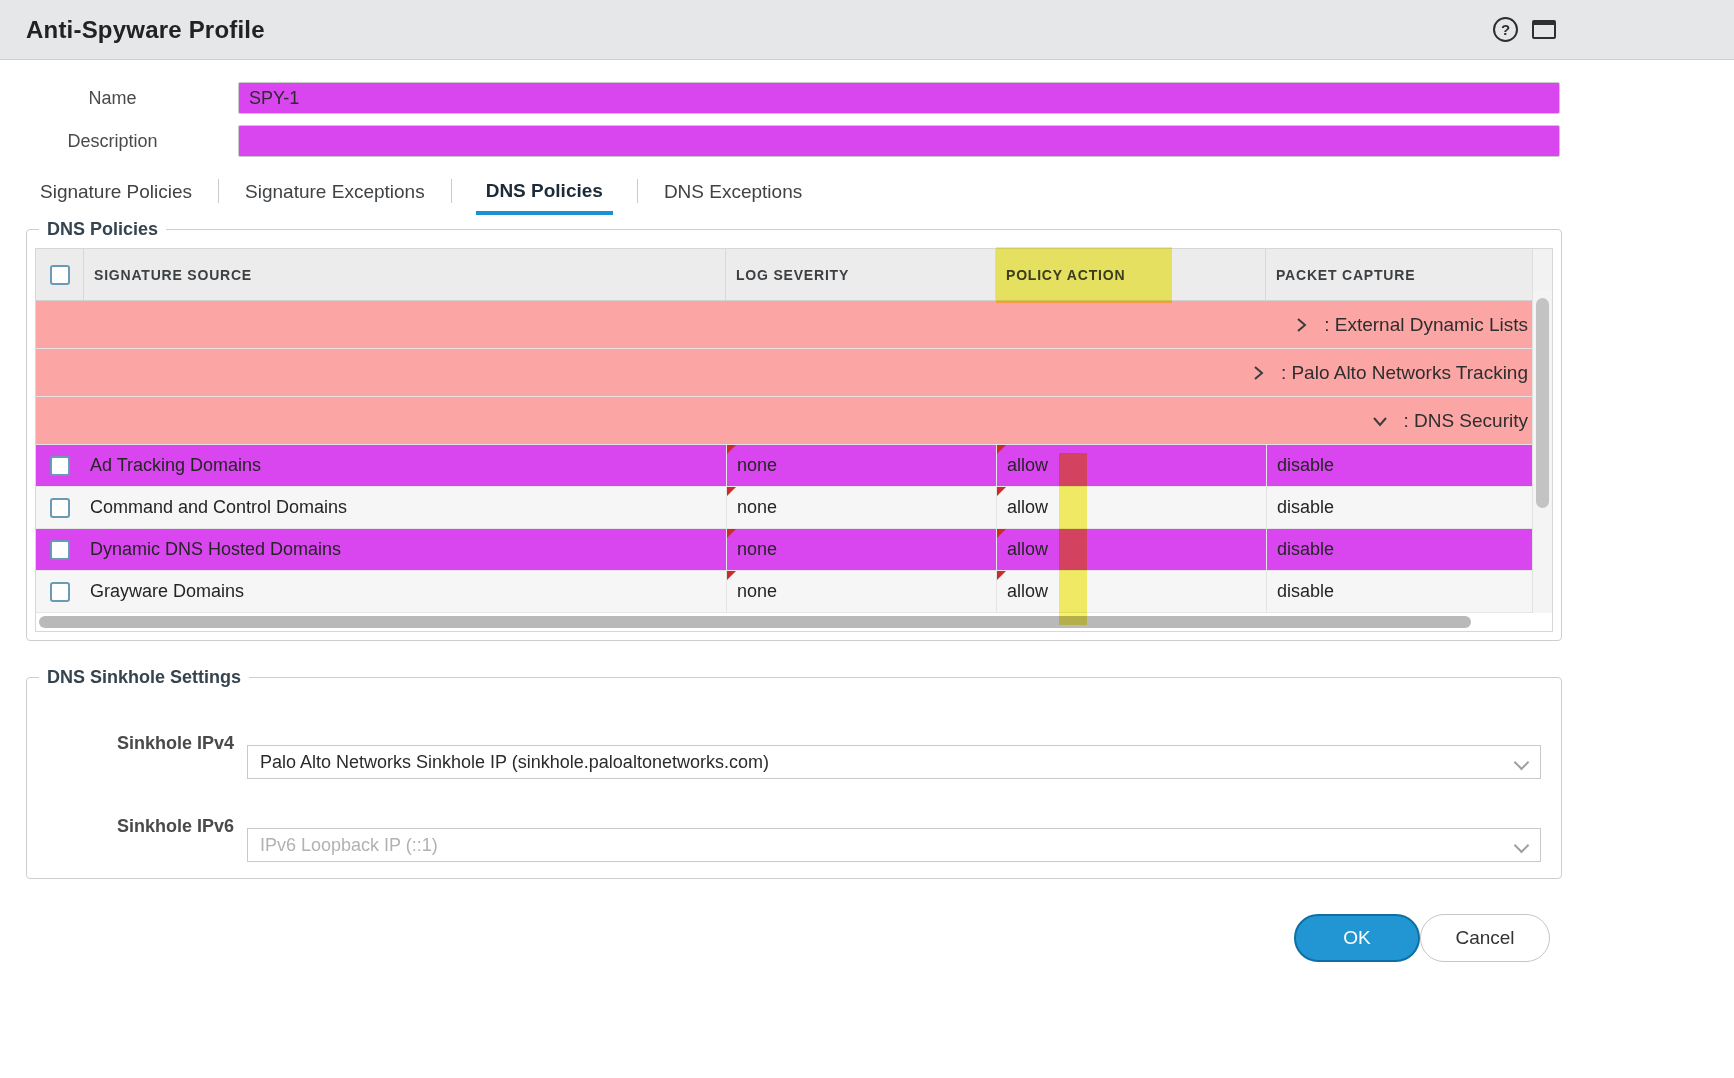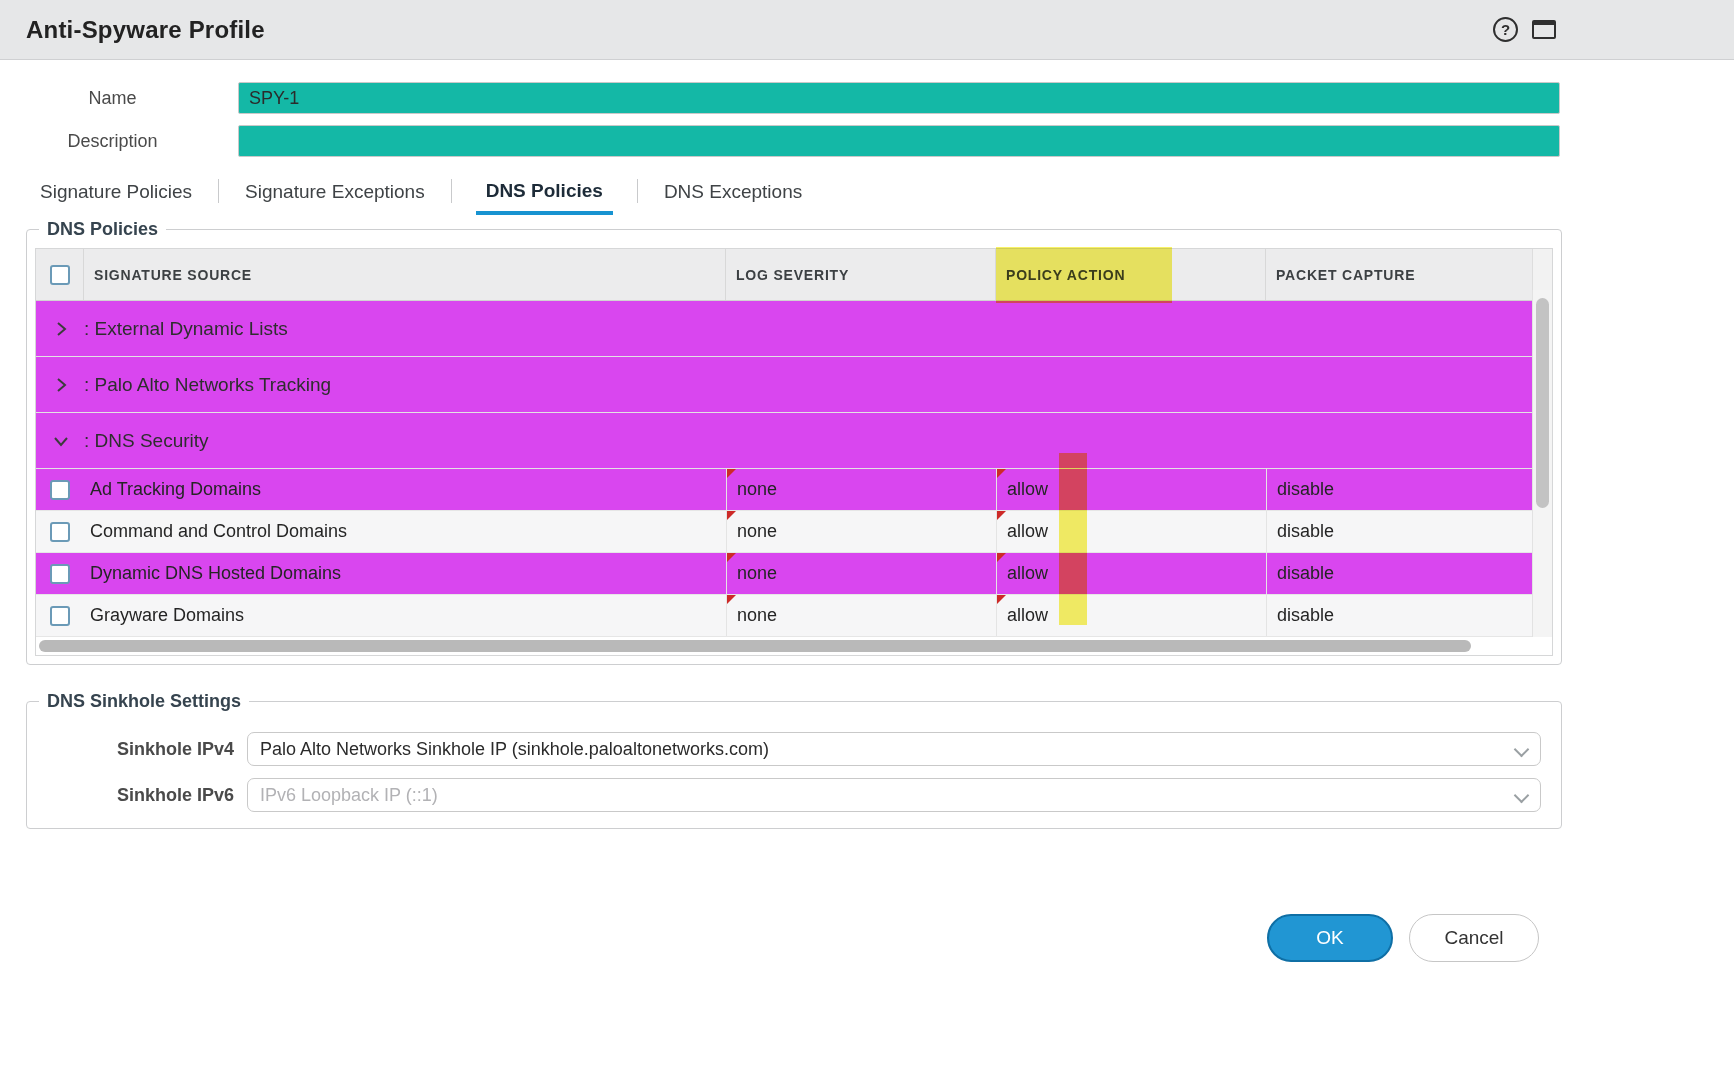--- a/index.html
+++ b/index.html
@@ -14,21 +14,21 @@
   .header-icons { position:absolute; right:178px; top:0; height:100%; display:flex; align-items:center; gap:14px; }
   .help-icon { width:25px; height:25px; border:2px solid #2f2f2f; border-radius:50%;
     display:flex; align-items:center; justify-content:center; font-size:15px; font-weight:700; color:#2f2f2f; cursor:pointer; }
   .window-icon { width:24px; height:19px; border:2px solid #2f2f2f; border-top-width:5px; border-radius:2px; cursor:pointer; }
 
   
   .form-area { padding-top:22px; }
   .form-row { display:flex; align-items:center; margin-bottom:11px; }
   .form-label { width:238px; text-align:center; padding-right:13px; font-size:18px; color:#4a4a4a; }
   .form-input { flex:1; margin-right:174px; height:32px; border:1px solid #c9c9c9; border-radius:2px;
-    font-size:18px; padding:8px 10px; color:#2b2b2b; font-family:"Liberation Sans", sans-serif; outline:none; background:#14b8a6; }
+    font-size:18px; padding:8px 10px; color:#2b2b2b; font-family:"Liberation Sans", sans-serif; outline:none; background:#d946ef; }
 
   
   .tabs { display:flex; align-items:flex-end; margin:22px 0 0 38px; }
   .tab { font-size:19px; color:#3f4346; padding:0 2px 12px 2px; cursor:pointer; }
   .tab.active { color:#1d2b38; font-weight:700; border-bottom:4px solid #1793d1; padding:0 10px 9px 10px; }
   .tab-sep { width:1px; height:24px; background:#c9cacc; margin:0 24px 12px 24px; }
 
   
   fieldset { margin:4px 172px 0 26px; border:1px solid #cdced0; border-radius:4px; padding:8px 8px 8px 8px; }
   legend { font-size:18px; font-weight:700; color:#36444f; padding:0 8px; margin-left:4px; }
@@ -40,22 +40,22 @@
   .th { display:flex; align-items:center; padding-left:10px; border-right:1px solid #d8d8d8; }
   .th-check { width:48px; justify-content:center; padding-left:0; }
   .col-source { width:642px; }
   .col-log { width:270px; }
   .col-policy { width:270px; }
   .col-capture { flex:1; border-right:none; }
   .th-scrollpad { width:20px; background:#f2f2f2; border-left:1px solid #ddd; }
 
   .checkbox { width:20px; height:20px; border:2px solid #6b9ab7; border-radius:3px; background:#fff; cursor:pointer; }
 
-  .group-row { display:flex; align-items:center; height:56px; border-bottom:1px solid #e3e3e3;
-    padding-left:18px; padding-right:24px; font-size:19px; color:#2e2e2e; background:#d946ef; }
+  .group-row { display:flex; align-items:center; height:48px; border-bottom:1px solid #e3e3e3;
+    padding-left:18px; padding-right:24px; font-size:19px; color:#2e2e2e; background:#fca5a5;justify-content:flex-end; }
   .chev { width:14px; height:14px; margin-right:16px; position:relative; cursor:pointer; flex:none; }
   .chev svg { display:block; }
 
   .data-row { display:flex; height:42px; border-bottom:1px solid #e6e6e6; font-size:18px; color:#252525; background:#d946ef; }
   .data-row.alt { background:#f6f6f7; }
   .cell { display:flex; align-items:center; }
   .c-check { width:48px; justify-content:center; }
   .c-source { width:642px; padding-left:6px; }
   .c-log, .c-policy { border-left:1px solid #e4e4e4; position:relative; padding-left:10px; cursor:pointer; }
   .c-capture { border-left:1px solid #e4e4e4; position:relative; padding-left:10px; flex:1; margin-right:20px; cursor:pointer; }
@@ -71,29 +71,29 @@
 
   
   .hl { position:absolute; background:#f7ef3f; opacity:.8; mix-blend-mode:multiply; pointer-events:none; z-index:6; }
   .hl-header { left:960px; top:-2px; width:176px; height:56px; }
   .hl-column { left:1023px; top:204px; width:28px; height:172px; }
 
   
   .sinkhole-fieldset { margin-top:26px; padding-bottom:16px; }
   .sink-row { display:flex; align-items:center; margin-top:12px; }
   .sink-label { width:212px; text-align:right; padding-right:13px; font-size:18px; color:#4a4a4a; font-weight:700; }
-  .select { flex:1; margin-right:12px; height:34px; border:1px solid #c9c9c9; border-radius:7px; background:#fff;
-    display:flex; align-items:center; padding:0 40px 0 12px; font-size:18px; color:#2b2b2b; position:relative; cursor:pointer; }
+  .select { flex:1; margin-right:12px; height:34px; border:1px solid #c9c9c9; border-radius:0; background:#fff;
+    display:flex; align-items:center; padding:0 40px 0 12px; font-size:18px; color:#2b2b2b; position:relative; cursor:pointer;margin-top:37px; }
   .select .sel-text.muted { color:#b2b2b5; }
   .sel-caret { position:absolute; right:12px; top:11px; width:12px; height:12px; }
   .sel-caret::before { content:""; position:absolute; left:0; top:0; width:9px; height:9px;
     border-right:2px solid #9aa0a3; border-bottom:2px solid #9aa0a3; transform:rotate(45deg); }
 
   
-  .footer { position:absolute; right:195px; bottom:116px; display:flex; gap:16px; }
+  .footer { position:absolute; right:184px; bottom:116px; display:flex; gap:0; }
   .btn { height:48px; border-radius:26px; font-size:19px; display:flex; align-items:center; justify-content:center;
     cursor:pointer; font-family:"Liberation Sans", sans-serif; }
   .btn-ok { width:126px; background:#2196d3; border:2px solid #0f6fa5; color:#fff; }
   .btn-cancel { width:130px; background:#fff; border:1px solid #c6c6c6; color:#333; }
 </style>
 </head>
 <body>
 
 <div class="dialog">
 

